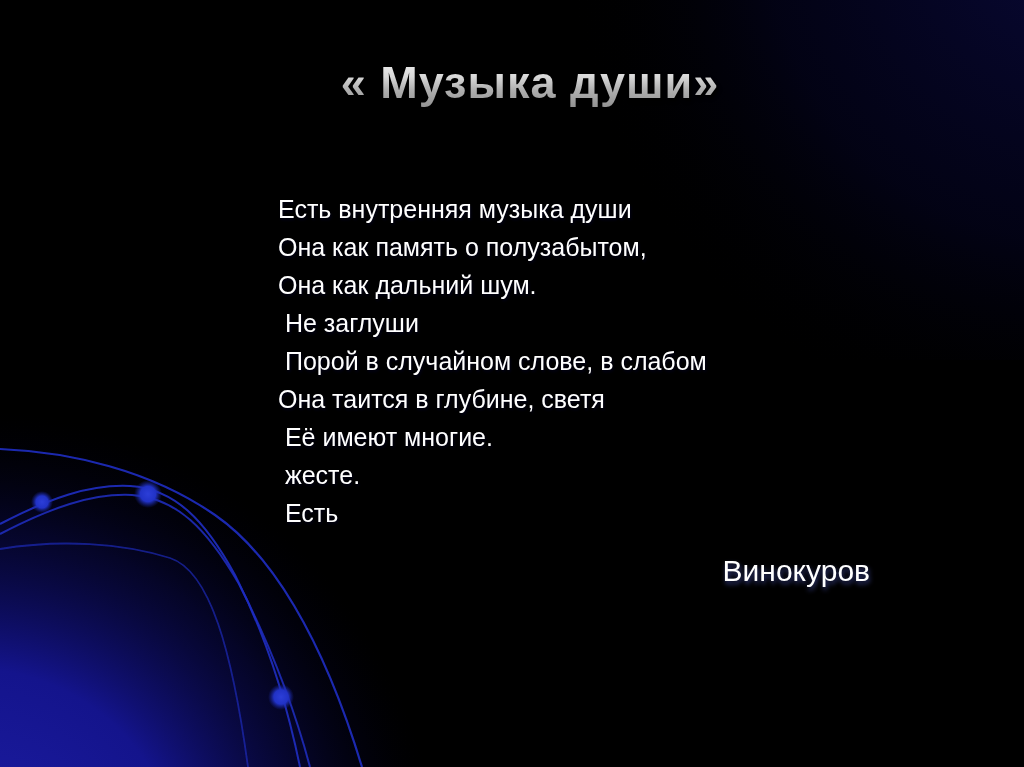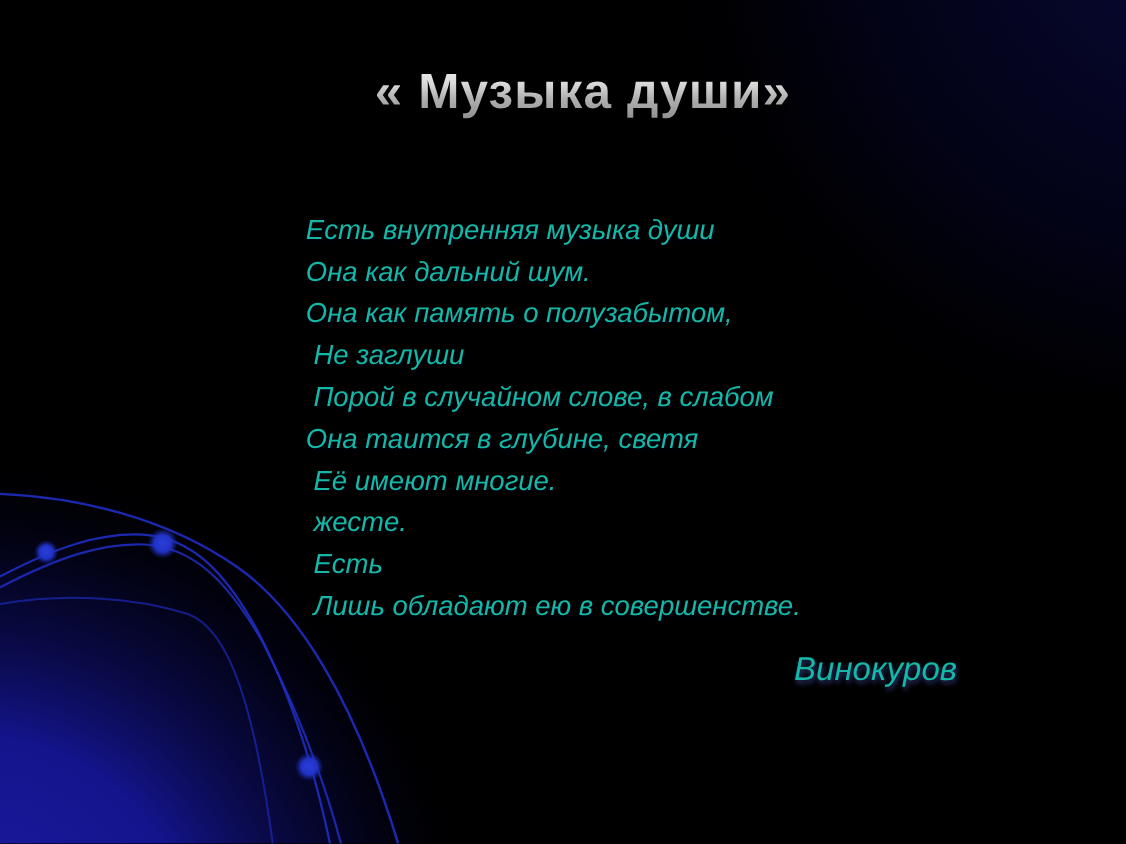--- a/index.html
+++ b/index.html
@@ -39,25 +39,24 @@
     -webkit-background-clip: text;
     background-clip: text;
     color: transparent;
     filter: drop-shadow(2px 3px 1.5px rgba(0,0,0,0.95)) drop-shadow(0 0 1px rgba(0,0,0,0.6));
   }
   .poem {
     position: absolute;
     left: 278px;
     top: 190px;
     width: 592px;
-    color: #14b8a6;
+    color: #ffffff;
     font-size: 25px;
     line-height: 38px;
     text-shadow: 1px 2px 3px rgba(0, 0, 25, 0.9);
-    font-style: italic;
   }
   .poem .line {
     white-space: pre;
   }
   .attribution {
     margin-top: 20px;
     text-align: right;
     padding-right: 0px;
     font-size: 30px;
     line-height: 38px;
@@ -110,25 +109,24 @@
       <circle cx="42" cy="502" r="11" fill="url(#nodeDot)"></circle>
       <circle cx="148" cy="494" r="14" fill="url(#nodeDot)"></circle>
       <circle cx="281" cy="697" r="13" fill="url(#nodeDot)"></circle>
     </g>
   </svg>
 
   <h1 class="title">« Музыка души»</h1>
 
   <div class="poem">
     <div class="line">Есть внутренняя музыка души</div>
+    <div class="line">Она как память о полузабытом,</div>
     <div class="line">Она как дальний шум.</div>
-    <div class="line">Она как память о полузабытом,</div>
     <div class="line"> Не заглуши</div>
     <div class="line"> Порой в случайном слове, в слабом</div>
     <div class="line">Она таится в глубине, светя</div>
     <div class="line"> Её имеют многие.</div>
     <div class="line"> жесте.</div>
     <div class="line"> Есть</div>
-    <div class="line"> Лишь обладают ею в совершенстве.</div>
     <div class="attribution">Винокуров</div>
   </div>
 
 </div>
 
 </body></html>

